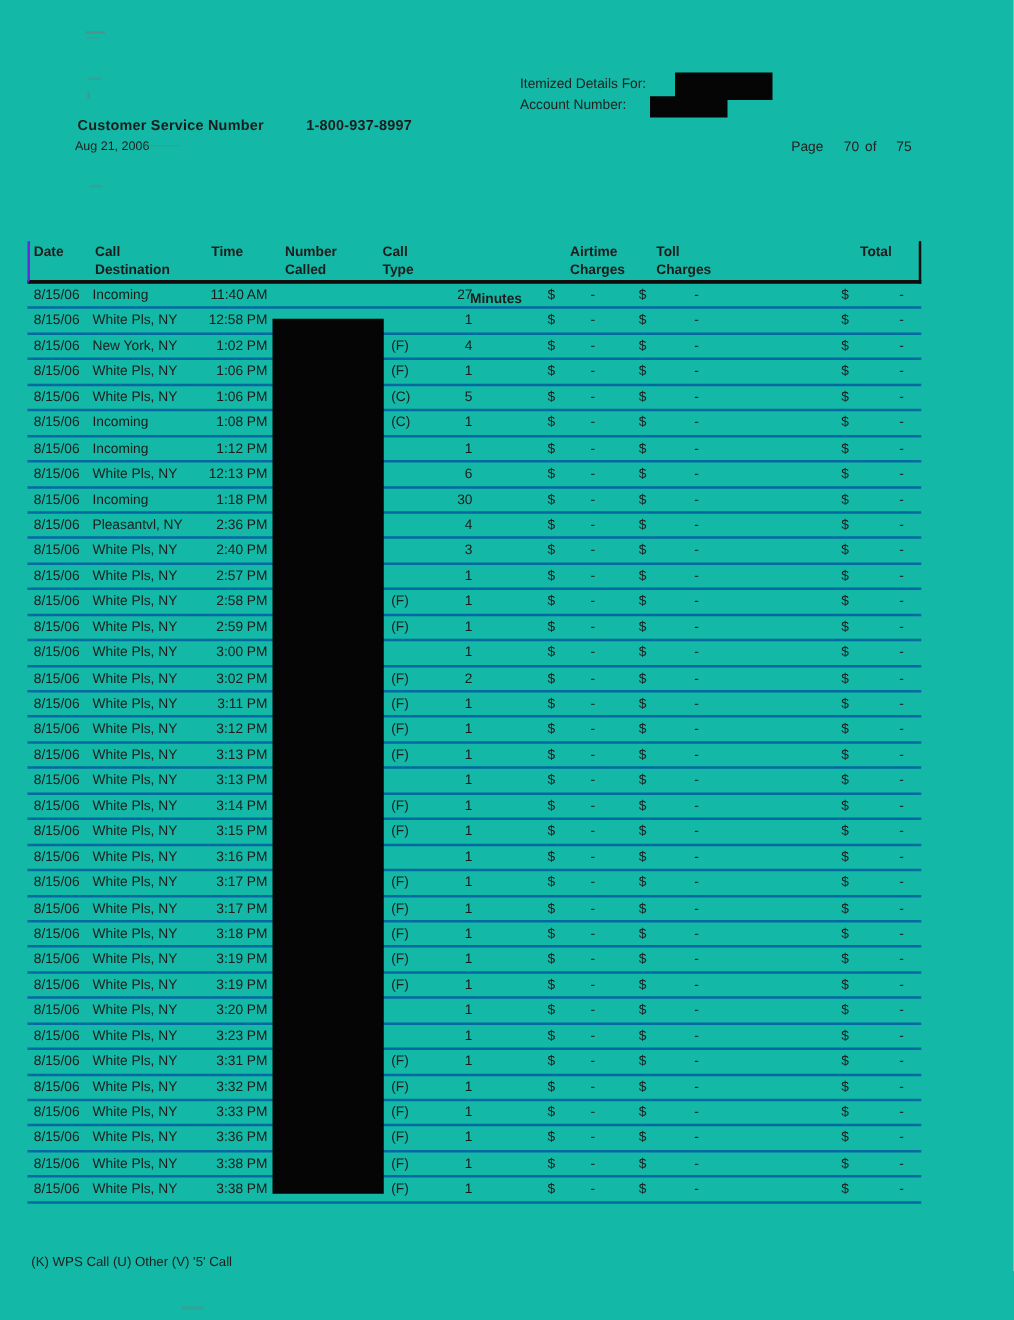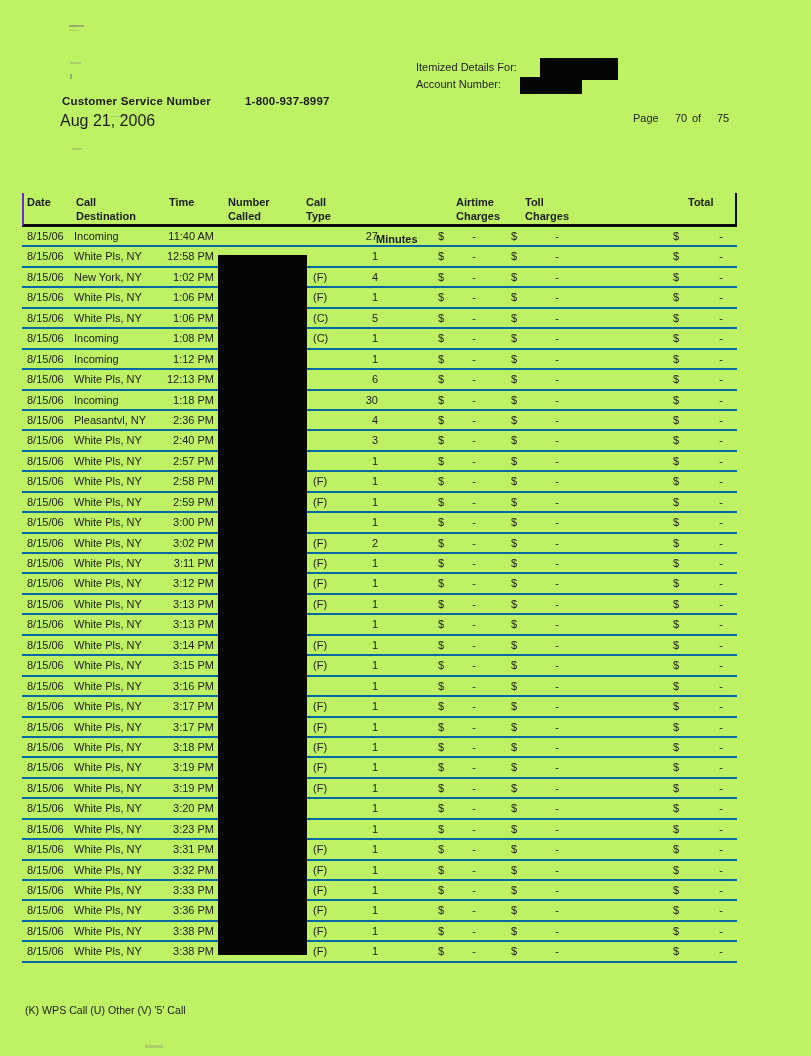--- a/index.html
+++ b/index.html
@@ -1,30 +1,30 @@
 <!DOCTYPE html>
 <html><head>
 <meta charset="utf-8">
 <style>
   html,body{margin:0;padding:0;background:#e8e8e8;}
   .page{
     position:relative;
     width:811px;height:1056px;
-    background:#bef264;
+    background:#14b8a6;
     font-family:"Liberation Sans","DejaVu Sans",sans-serif;
     color:#1c1c1c;
     overflow:hidden;
     margin:0 auto;
   }
   .abs{position:absolute;}
   
   .hdr-label{font-size:11px;color:#222;}
   .redact{background:#050505;position:absolute;}
   .csn-label{font-size:11.5px;font-weight:bold;letter-spacing:.2px;}
-  .date-line{font-size:16px;}
+  .date-line{font-size:10px;}
   
   .artifact{position:absolute;background:#777;opacity:.55;}
   .artifact.light{opacity:.28;}
   
   .bill-table{position:absolute;left:22px;top:193px;width:715px;}
   .title-box{
     border:3px solid #0d0d0d;
     height:20px;
     padding:2px 8px 1px 8px;
     font-size:12.5px;font-weight:bold;font-style:italic;

